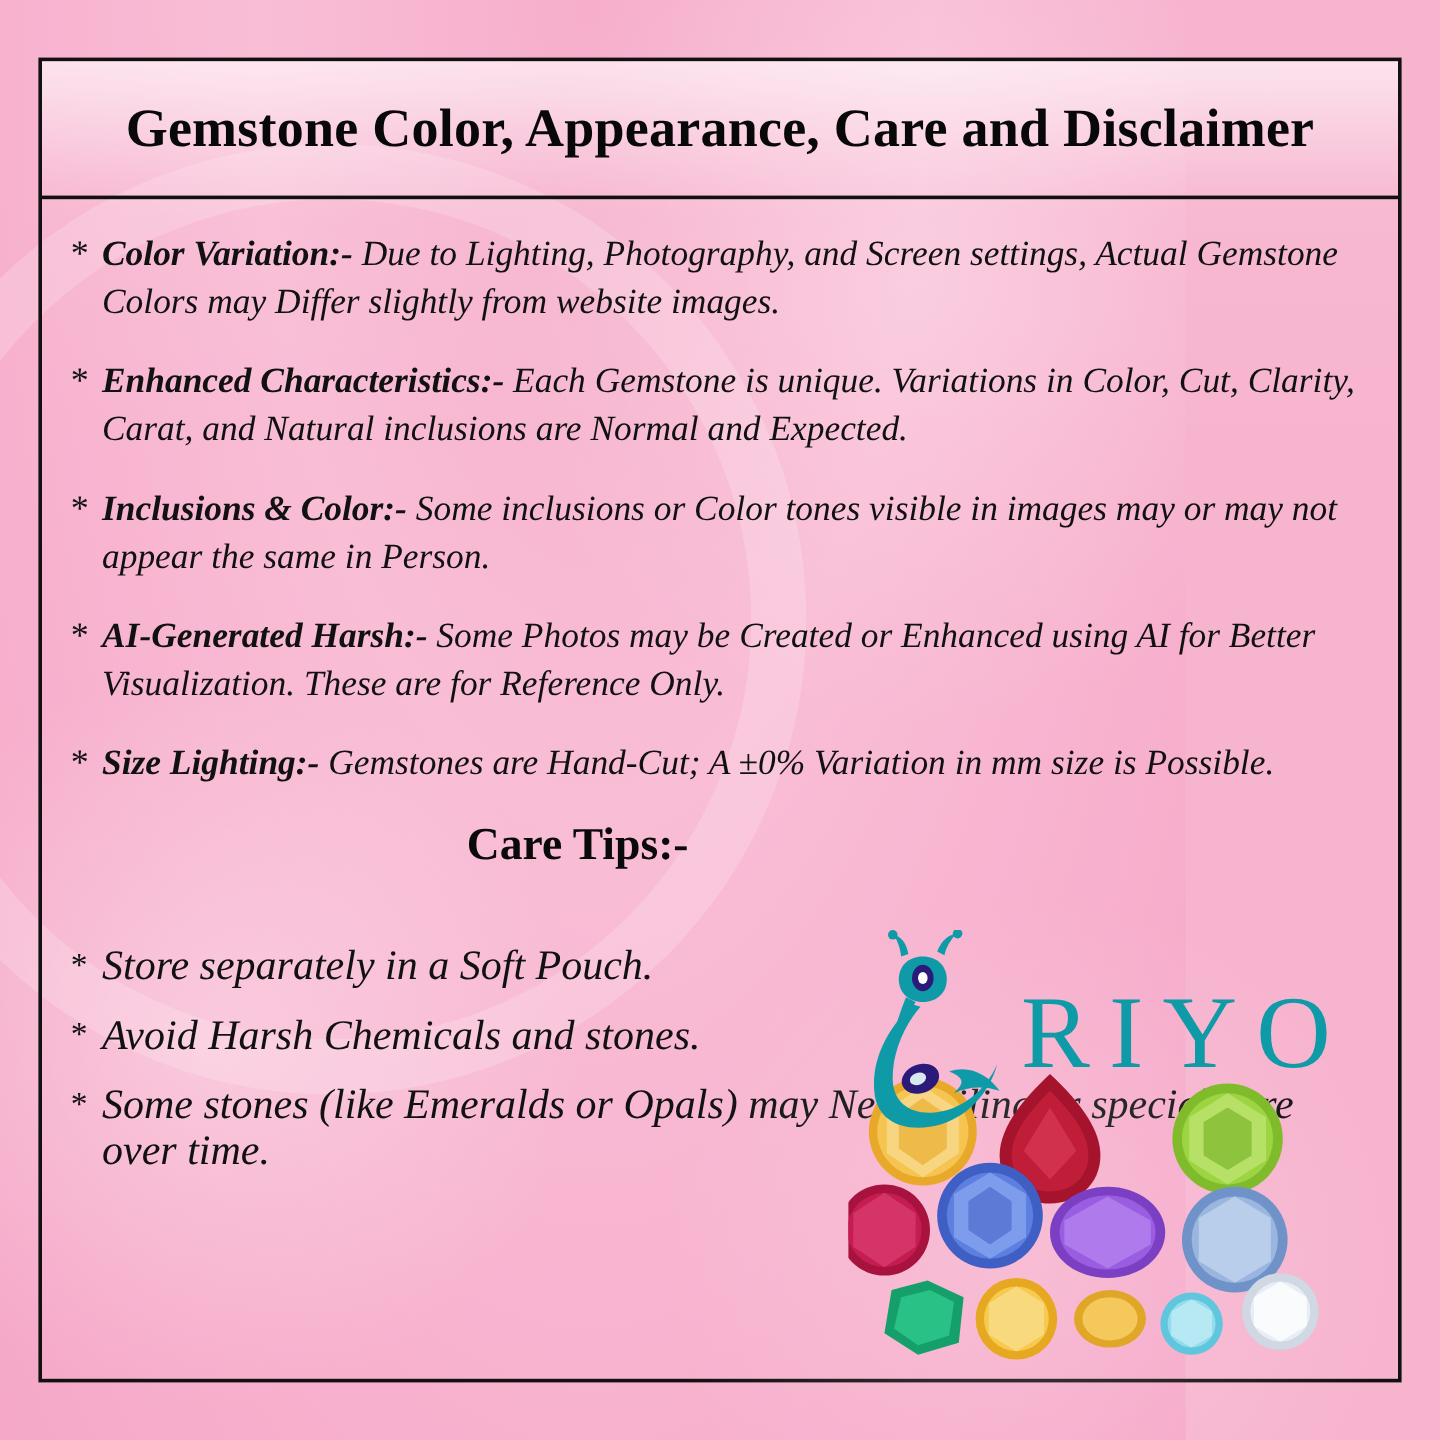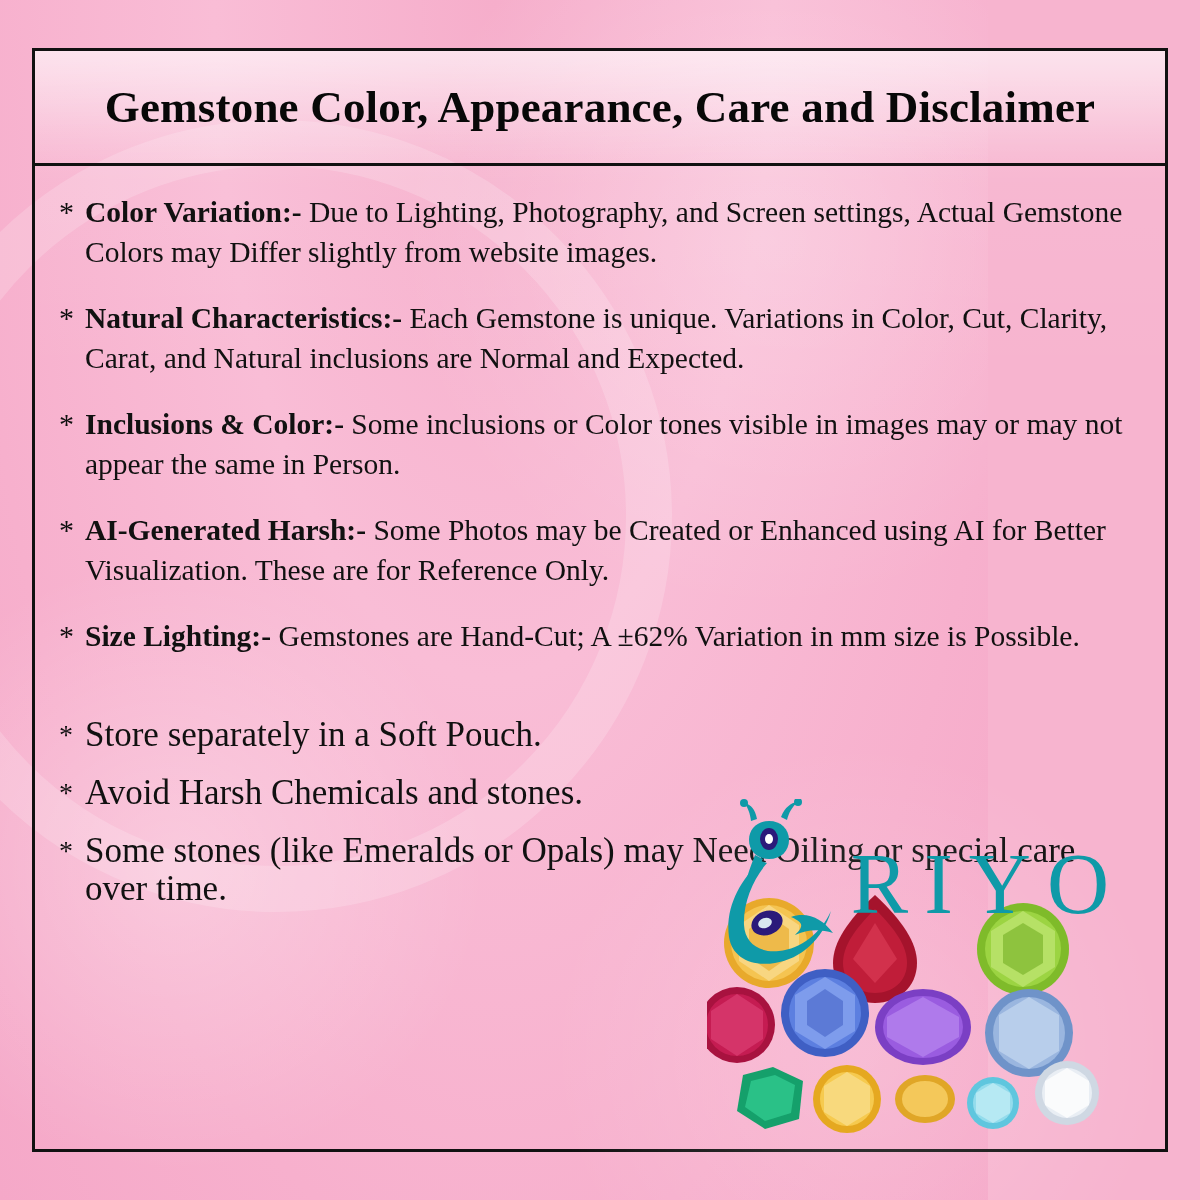--- a/index.html
+++ b/index.html
@@ -91,20 +91,21 @@
     width: 26px;
     flex: 0 0 26px;
     color: #111;
     text-align: left;
   }
   .item-text {
     font-size: 29.5px;
     line-height: 40px;
     color: #111;
     flex: 1;
+    font-style: italic;
   }
   .item-text .lead {
     font-weight: bold;
   }
 
   .care-row {
     display: flex;
     align-items: baseline;
     margin: 4px 0 14px 0;
     padding-left: 330px;
@@ -131,21 +132,21 @@
   }
   .care-item .item-text {
     font-size: 35px;
     line-height: 38px;
   }
 
   
   .brand {
     position: absolute;
     right: 40px;
-    top: 748px;
+    top: 724px;
     display: flex;
     align-items: center;
     z-index: 4;
   }
   .peacock {
     width: 150px;
     height: 170px;
     margin-right: 6px;
   }
   .brand-name {
@@ -178,38 +179,41 @@
 
     <div class="body">
 
       <div class="item">
         <span class="bullet">*</span>
         <div class="item-text"><span class="lead">Color Variation:-</span><span> Due to Lighting, Photography, and Screen settings, Actual Gemstone Colors may Differ slightly from website images.</span></div>
       </div>
 
       <div class="item">
         <span class="bullet">*</span>
-        <div class="item-text"><span class="lead">Natural Characteristics:-</span><span> Each Gemstone is unique. Variations in Color, Cut, Clarity, Carat, and Natural inclusions are Normal and Expected.</span></div>
+        <div class="item-text"><span class="lead">Enhanced Characteristics:-</span><span> Each Gemstone is unique. Variations in Color, Cut, Clarity, Carat, and Natural inclusions are Normal and Expected.</span></div>
       </div>
 
       <div class="item">
         <span class="bullet">*</span>
         <div class="item-text"><span class="lead">Inclusions &amp; Color:-</span><span> Some inclusions or Color tones visible in images may or may not appear the same in Person.</span></div>
       </div>
 
       <div class="item">
         <span class="bullet">*</span>
         <div class="item-text"><span class="lead">AI-Generated Harsh:-</span><span> Some Photos may be Created or Enhanced using AI for Better Visualization. These are for Reference Only.</span></div>
       </div>
 
       <div class="item">
         <span class="bullet">*</span>
-        <div class="item-text"><span class="lead">Size Lighting:-</span><span> Gemstones are Hand-Cut; A ±62% Variation in mm size is Possible.</span></div>
-      </div>
-
+        <div class="item-text"><span class="lead">Size Lighting:-</span><span> Gemstones are Hand-Cut; A ±0% Variation in mm size is Possible.</span></div>
+      </div>
+
+      <div class="care-row">
+        <span class="care-title">Care Tips:-</span>
+      </div>
 
       <div class="care-list">
         <div class="care-item">
           <span class="bullet">*</span>
           <div class="item-text">Store separately in a Soft Pouch.</div>
         </div>
         <div class="care-item">
           <span class="bullet">*</span>
           <div class="item-text">Avoid Harsh Chemicals and stones.</div>
         </div>

